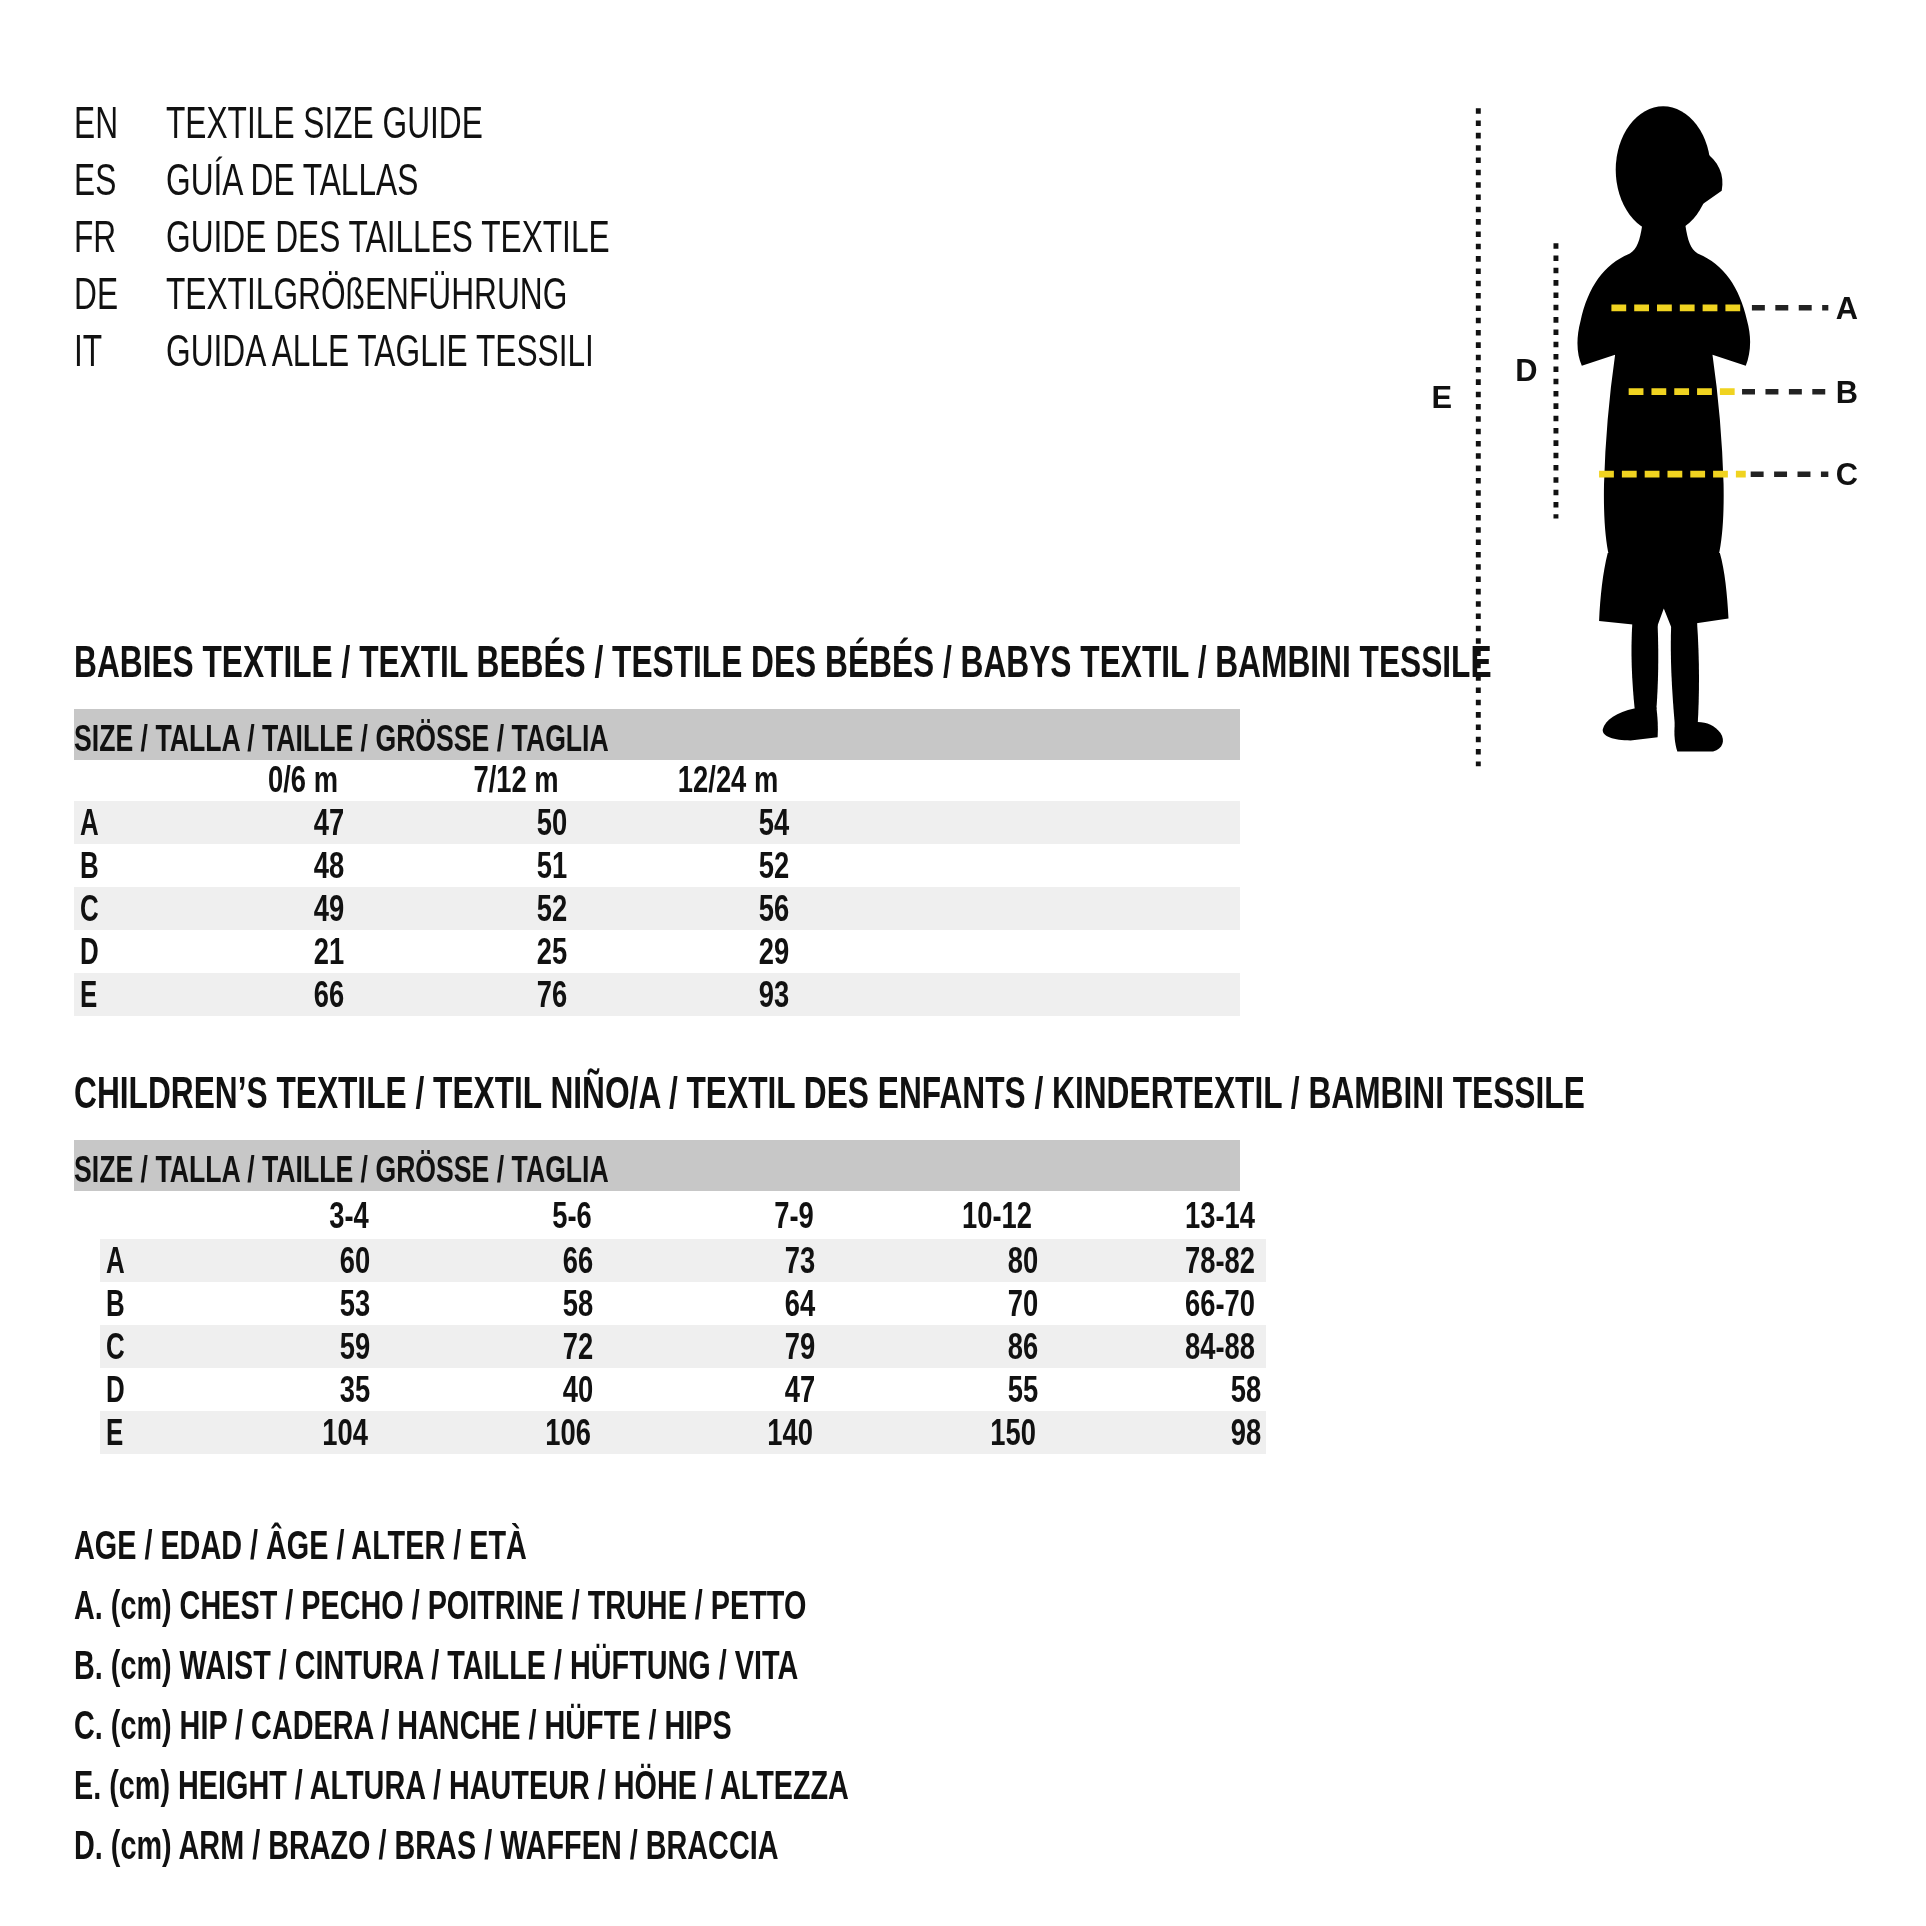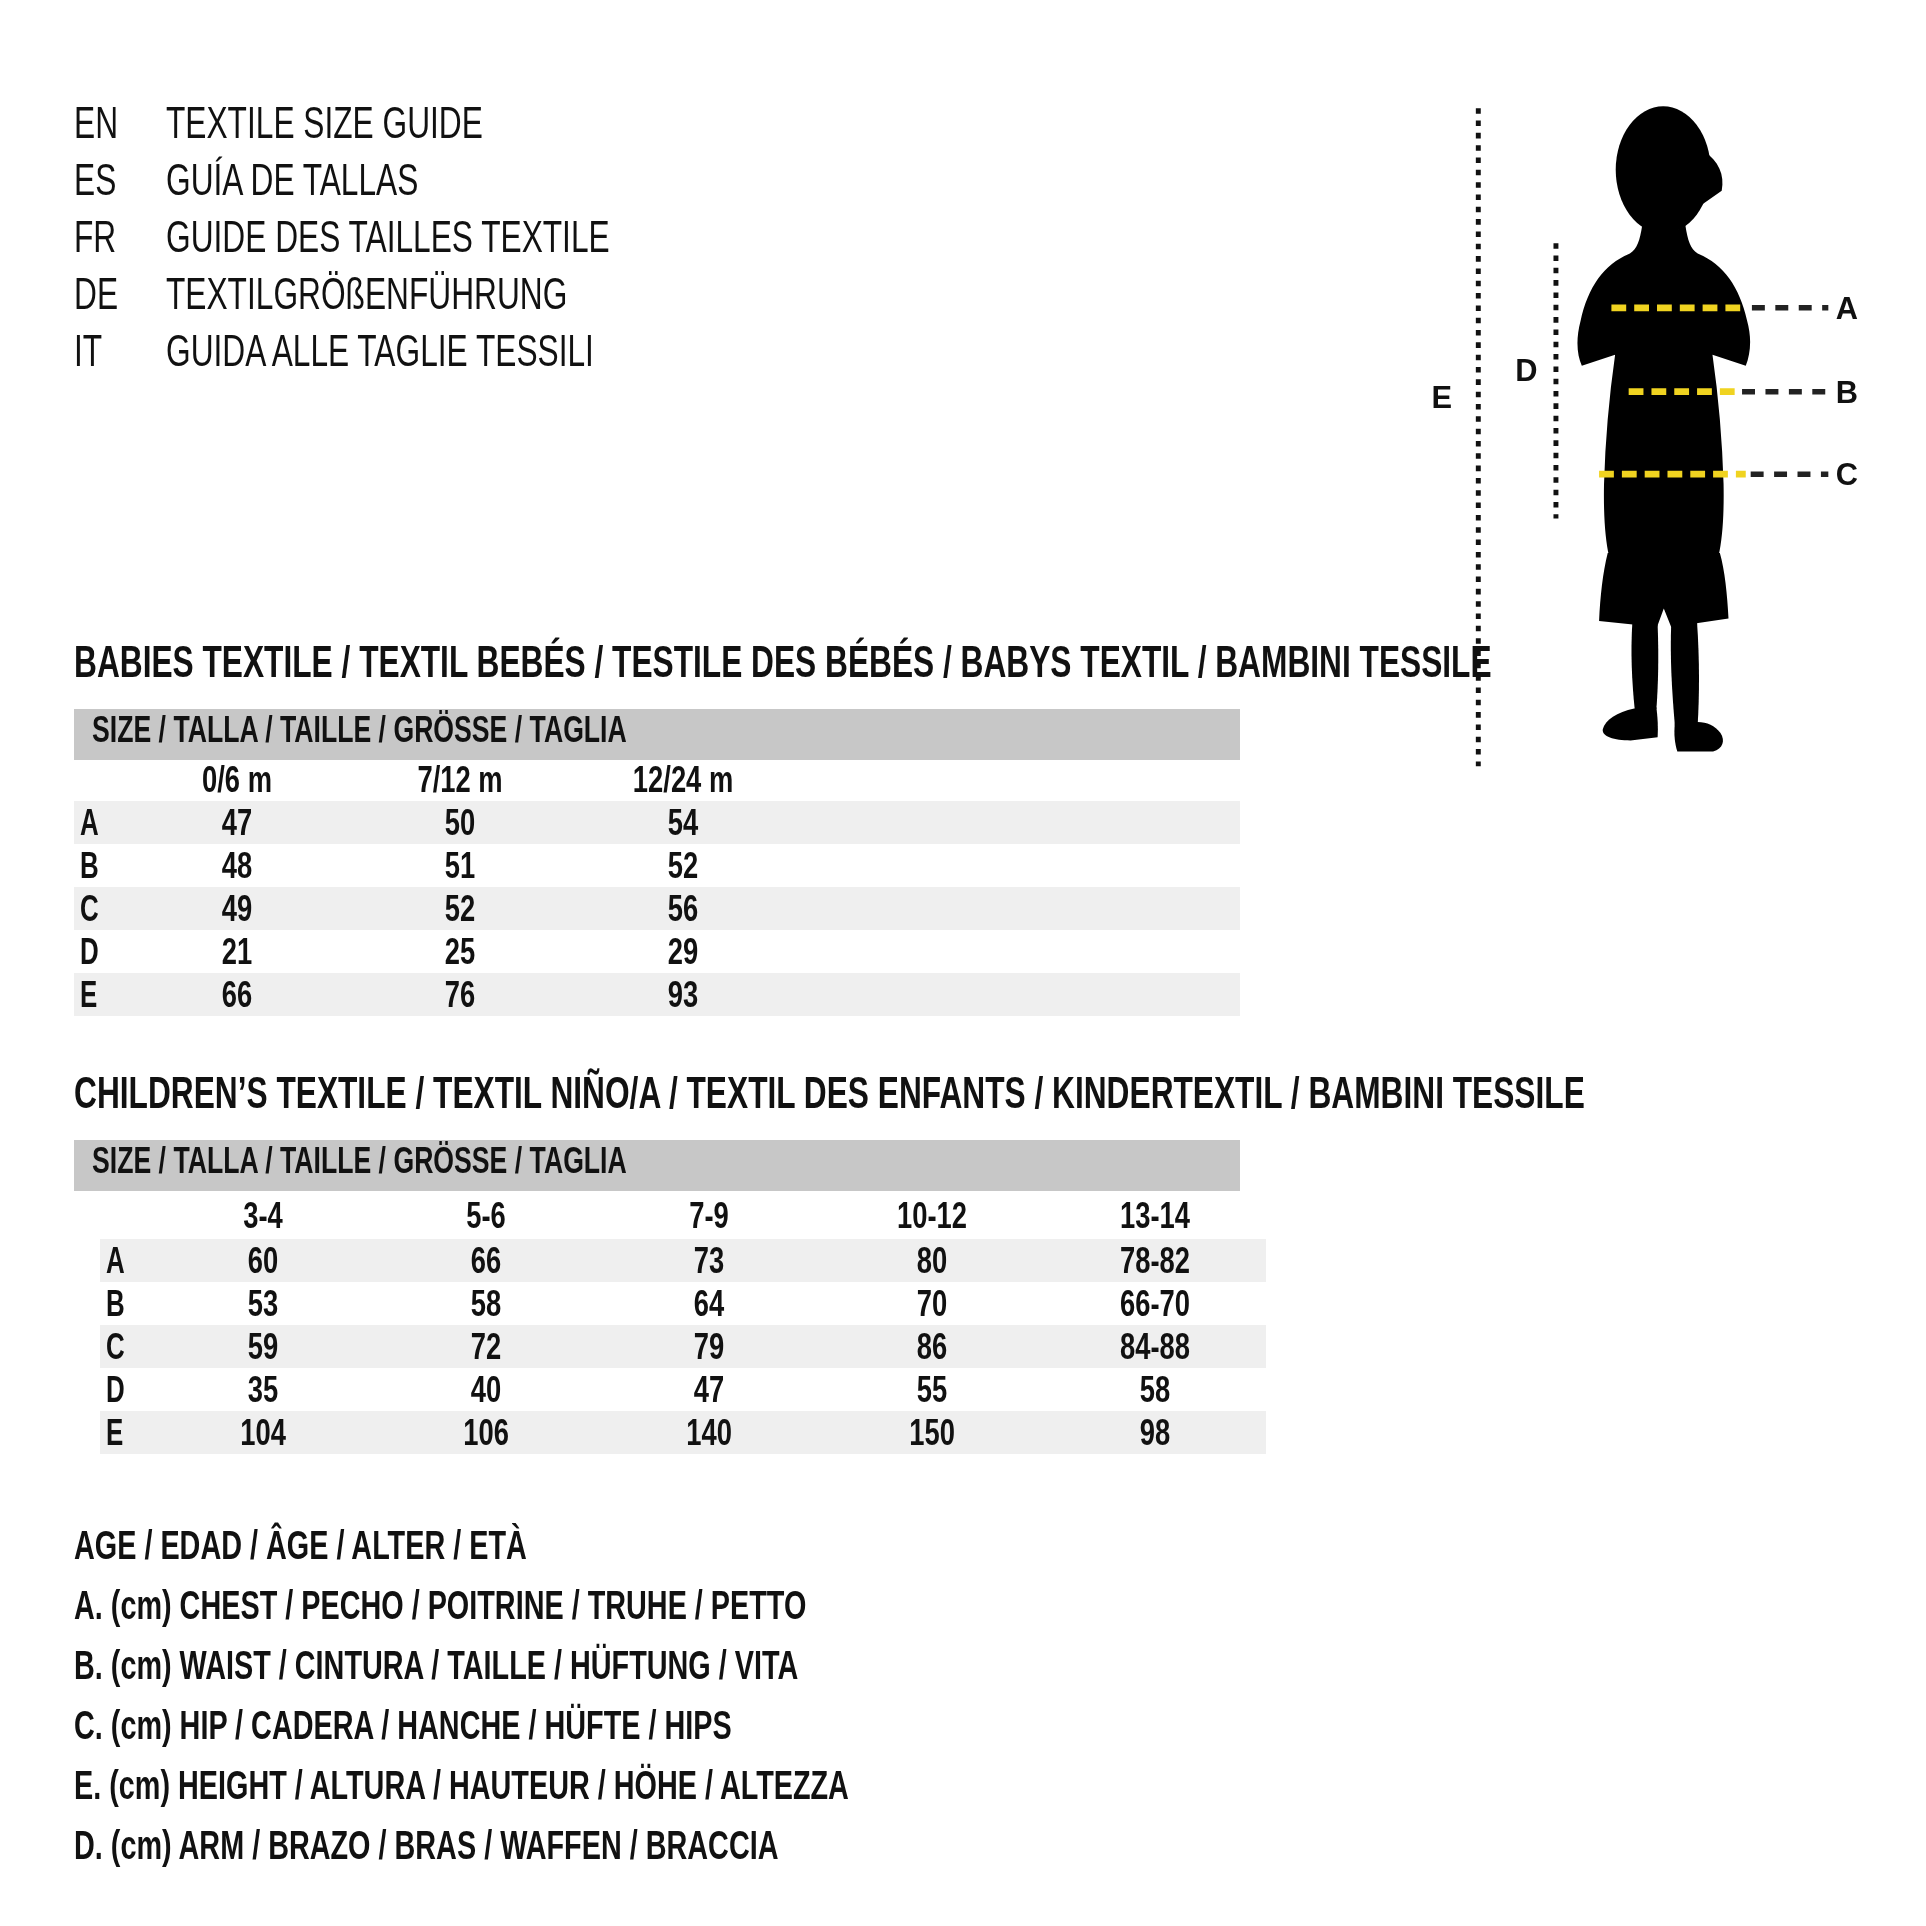--- a/index.html
+++ b/index.html
@@ -15,31 +15,31 @@
   .langs{position:absolute;left:74px;top:94px;}
   .lang-row{display:flex;height:57px;align-items:center;font-size:44px;font-weight:400;}
   .lang-code{width:92px;flex:0 0 92px;}
   .lang-title{flex:0 0 auto;}
 
   
   .h-title{position:absolute;left:74px;font-size:44px;font-weight:700;line-height:44px;white-space:nowrap;}
 
   
   .size-bar{position:absolute;left:74px;width:1166px;height:51px;background:#c7c7c7;
-            display:flex;align-items:flex-start;font-size:37px;font-weight:700;padding-left:18px;box-sizing:border-box;}
+            display:flex;align-items:flex-end;font-size:37px;font-weight:700;padding-left:0;box-sizing:border-box;}
 
   
   .table{position:absolute;left:74px;width:1166px;}
   .trow{display:grid;grid-template-columns:52px 1fr 1fr 1fr 1fr 1fr;align-items:center;
         height:43px;font-size:36px;font-weight:700;}
   .thead{height:43px;}
   .thead-tall{height:47px;}
   .striped{background:#efefef;}
   .rl{padding-left:6.2px;text-align:left;}
-  .cell{display:flex;justify-content:center;align-items:center;}
+  .cell{display:flex;justify-content:flex-end;align-items:center;}
 
   
   .legend{position:absolute;left:74px;top:1515px;}
   .legend-line{height:60px;display:flex;align-items:center;font-size:40px;font-weight:700;}
 
   
   .figure{position:absolute;left:1429px;top:86px;}
   .fig-letter{font-family:"Liberation Sans", sans-serif;font-weight:700;font-size:50px;fill:#111;}
 </style>
 </head>

